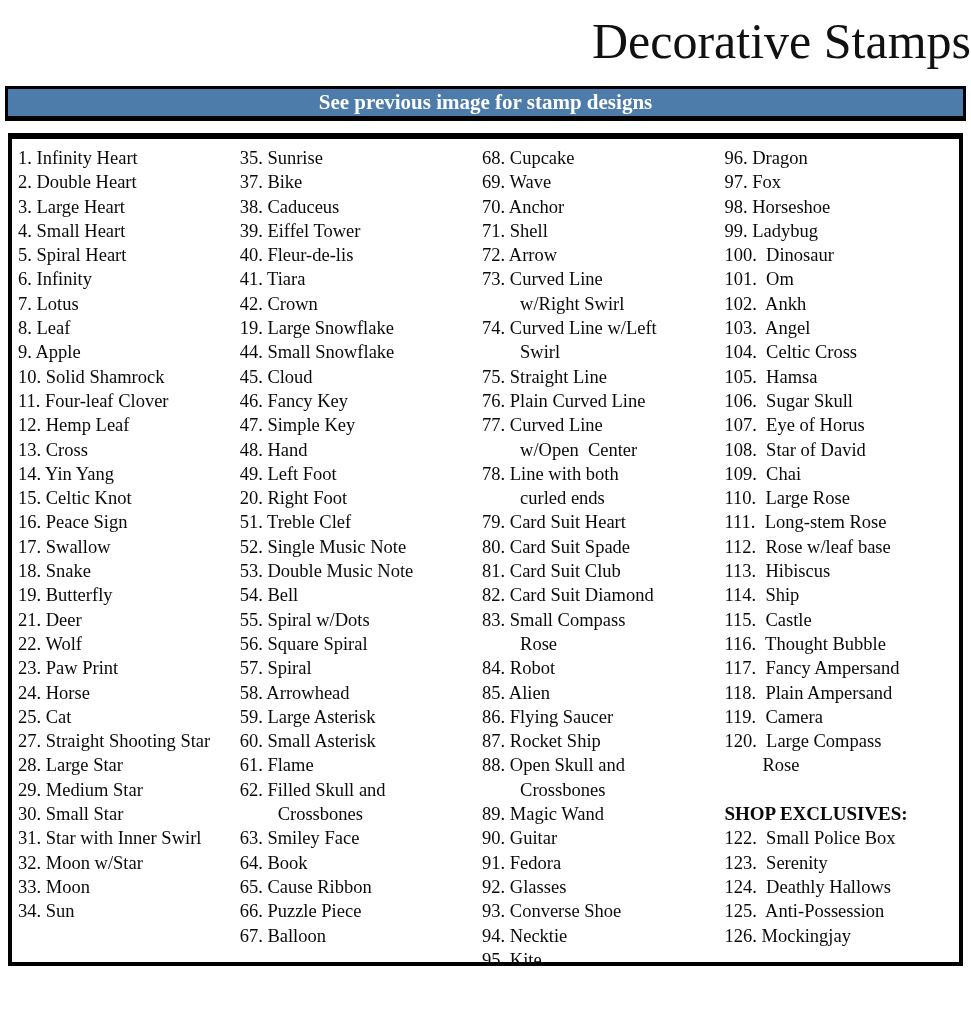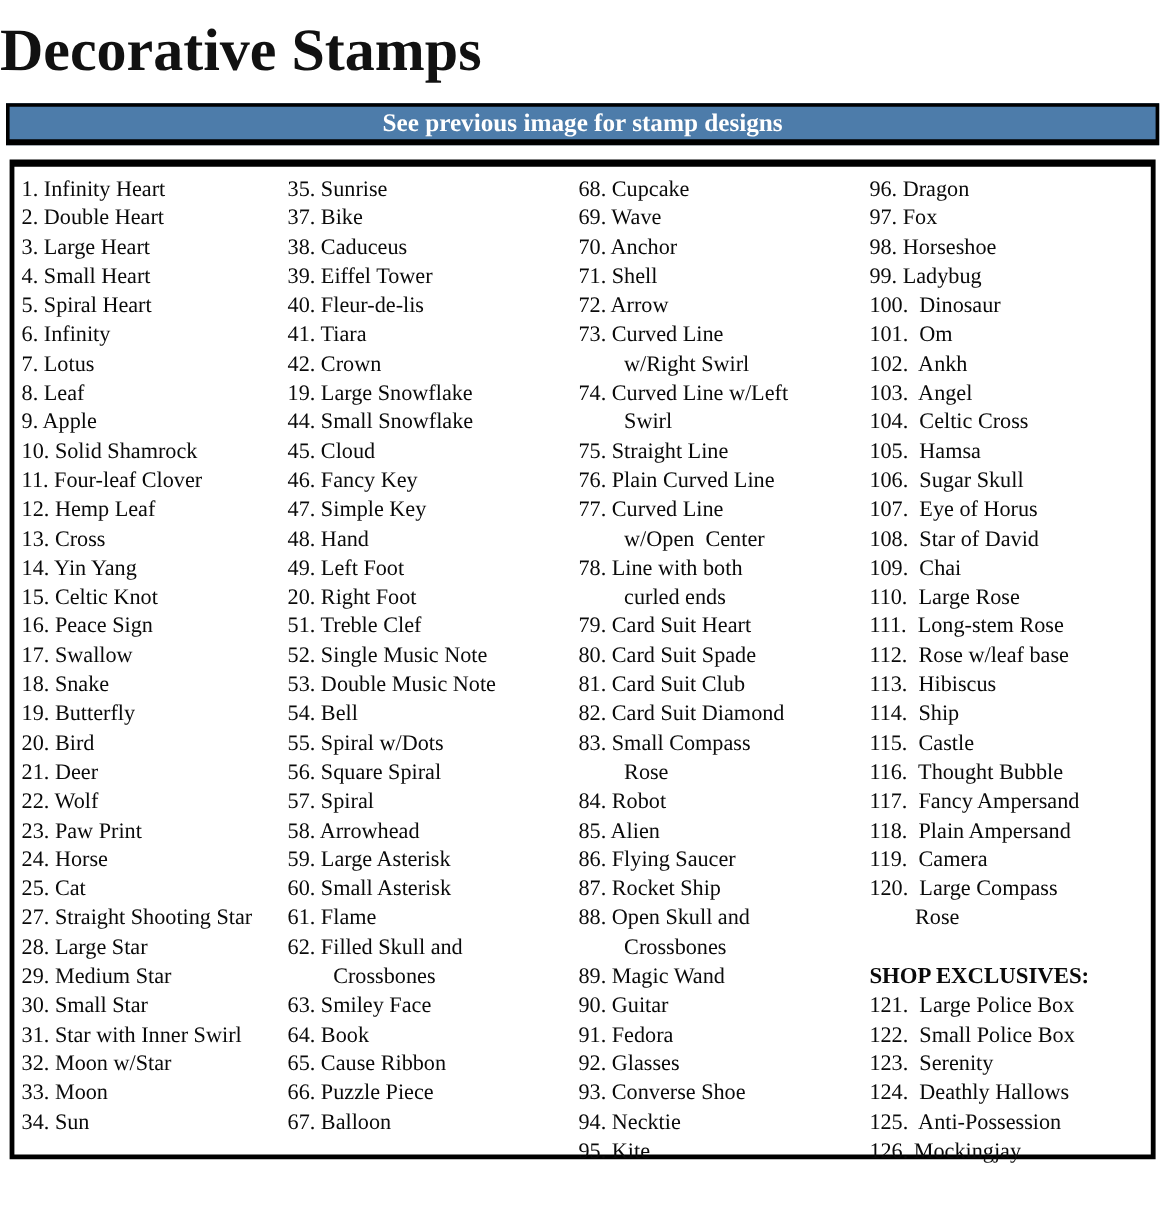--- a/index.html
+++ b/index.html
@@ -11,27 +11,27 @@
     font-family: "Liberation Serif", serif;
     color: #0a0a0a;
     overflow: hidden;
   }
   .page {
     width: 971px;
     height: 1024px;
     position: relative;
   }
   .title {
-    text-align: left;
+    text-align: right;
     font-size: 50px;
-    font-weight: 700;
+    font-weight: 400;
     letter-spacing: 0px;
     padding-top: 10px;
     line-height: 62px;
-    margin: 0 12px 14px 0;
+    margin: 0 0 14px 0;
     color: #111111;
   }
   .banner {
     margin: 12px 5px;
     background: #4d7caa;
     border: 3px solid #000000;
     border-bottom-width: 5px;
     text-align: center;
     color: #ffffff;
     font-size: 21px;
@@ -95,21 +95,20 @@
         <div class="line">10. Solid Shamrock</div>
         <div class="line">11. Four-leaf Clover</div>
         <div class="line">12. Hemp Leaf</div>
         <div class="line">13. Cross</div>
         <div class="line">14. Yin Yang</div>
         <div class="line">15. Celtic Knot</div>
         <div class="line">16. Peace Sign</div>
         <div class="line">17. Swallow</div>
         <div class="line">18. Snake</div>
         <div class="line">19. Butterfly</div>
-        <div class="line">20. Bird</div>
         <div class="line">21. Deer</div>
         <div class="line">22. Wolf</div>
         <div class="line">23. Paw Print</div>
         <div class="line">24. Horse</div>
         <div class="line">25. Cat</div>
         <div class="line">27. Straight Shooting Star</div>
         <div class="line">28. Large Star</div>
         <div class="line">29. Medium Star</div>
         <div class="line">30. Small Star</div>
         <div class="line">31. Star with Inner Swirl</div>
@@ -210,21 +209,20 @@
         <div class="line">114.  Ship</div>
         <div class="line">115.  Castle</div>
         <div class="line">116.  Thought Bubble</div>
         <div class="line">117.  Fancy Ampersand</div>
         <div class="line">118.  Plain Ampersand</div>
         <div class="line">119.  Camera</div>
         <div class="line">120.  Large Compass</div>
         <div class="line cont">Rose</div>
         <div class="line"></div>
         <div class="line colhead">SHOP EXCLUSIVES:</div>
-        <div class="line">121.  Large Police Box</div>
         <div class="line">122.  Small Police Box</div>
         <div class="line">123.  Serenity</div>
         <div class="line">124.  Deathly Hallows</div>
         <div class="line">125.  Anti-Possession</div>
         <div class="line">126. Mockingjay</div>
       </div>
   </div>
 </div>
 
 </body></html>

